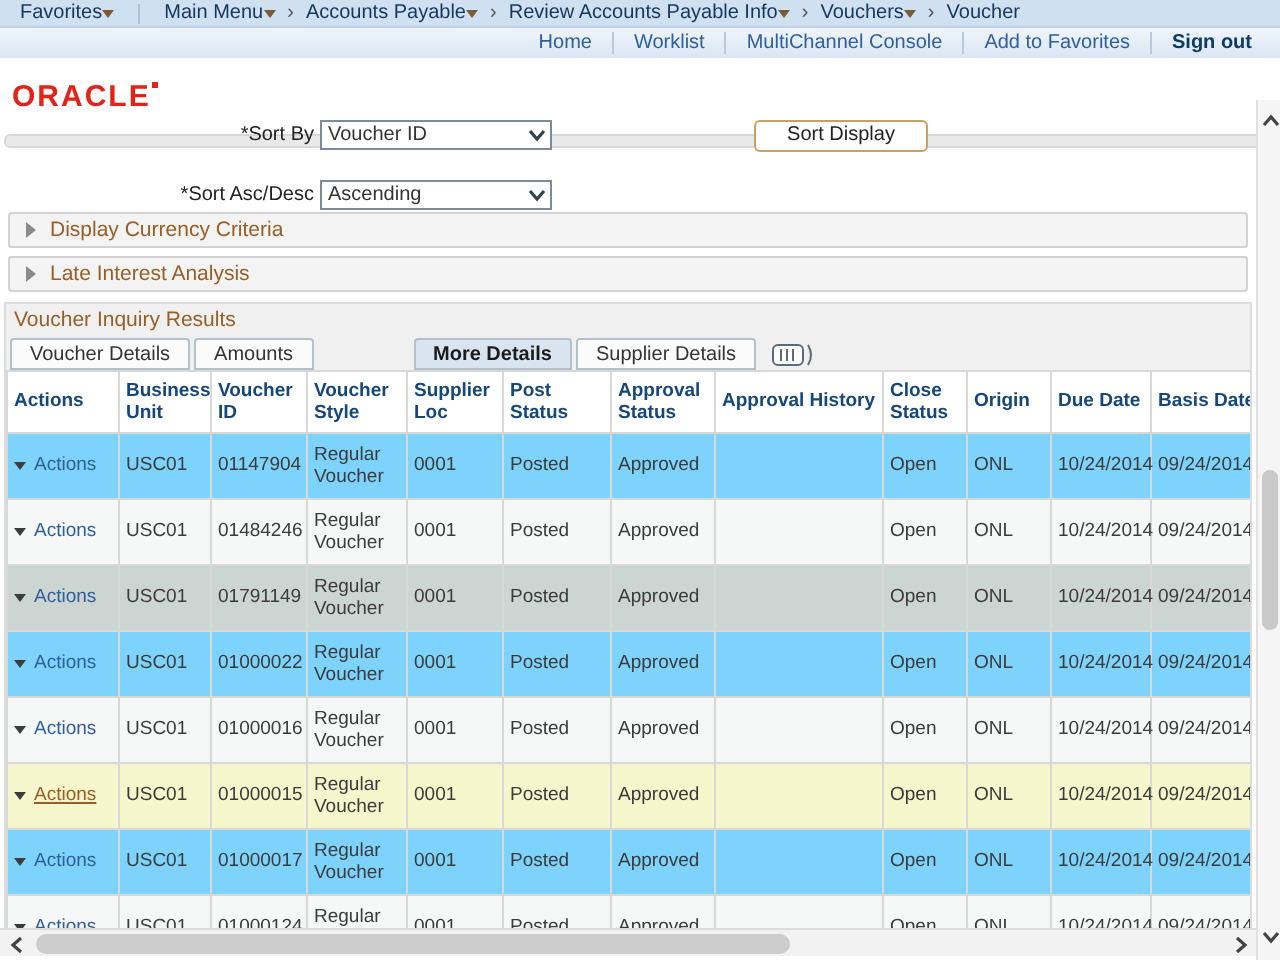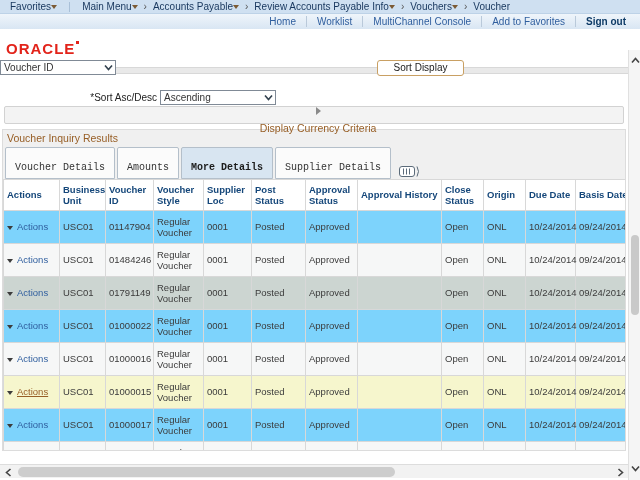--- a/index.html
+++ b/index.html
@@ -36,33 +36,33 @@
   .sort-row { position:absolute; left:0; display:flex; align-items:center; }
   .sort-row.r1 { top:2px; } .sort-row.r2 { top:32px; }
   .sort-label { width:160px; text-align:right; padding-right:3px; color:#222; }
   .select { width:116px; height:15px; border:1px solid #808a96; background:#fff;
     display:flex; align-items:center; justify-content:space-between; padding:0 2px 0 3px; cursor:pointer; }
   .select svg { flex:0 0 auto; }
   .btn { position:absolute; left:377px; top:2px; width:87px; height:16px; background:#fff;
     border:1px solid #c9a063; border-radius:3px; color:#222; text-align:center; line-height:14px; cursor:pointer; }
 
   .collapse-bar { margin:4px 4px 0 4px; height:18px; background:#f3f3f3; border:1px solid #d2d2d2;
-    border-radius:2px; display:flex; align-items:center; padding-left:8px; gap:7px; cursor:pointer;flex-direction:column; }
+    border-radius:2px; display:flex; align-items:center; padding-left:8px; gap:7px; cursor:pointer; }
   .tri-right { width:0; height:0; border-top:4px solid transparent; border-bottom:4px solid transparent;
     border-left:5px solid #8a8a8a; display:inline-block; }
   .collapse-label { color:#975e25; font-size:10.5px; }
 
   
   .results { margin:5px 2px 0 2px; height:322px; background:#f0f0f0; border:1px solid #dcdcdc;
     overflow:hidden; }
   .results-title { color:#975e25; font-size:10.5px; padding:2px 4px 3px 4px; }
   .tabs { display:flex; align-items:flex-end; gap:2px; padding-left:2px; }
-  .tab { height:32px; padding:14px 9px; background:#fbfbfb; border:1px solid #b4bfca;
-    border-radius:2px 2px 0 0; color:#333; cursor:pointer; white-space:nowrap;font-family:Liberation Mono, monospace; }
-  .tab.active { background:#d8e5f1; font-weight:bold; color:#1c1c1c; }
+  .tab { height:16px; padding:2px 9px; background:#fbfbfb; border:1px solid #b4bfca;
+    border-radius:2px 2px 0 0; color:#333; cursor:pointer; white-space:nowrap; }
+  .tab.active { background:#d8e5f1; font-weight:bold; color:#1c1c1c;margin-left:48px; }
   .grid-icon { margin:0 0 2px 6px; cursor:pointer; display:inline-flex; align-items:center; }
 
   table { width:100%; border-collapse:collapse; table-layout:fixed; background:#7dd3fc; }
   th, td { border:1px solid #d8d8d8; padding:2px 3px; text-align:left; vertical-align:middle; }
   th { color:#15477a; font-weight:bold; font-size:9.5px; background:#fff; height:31px; vertical-align:middle; line-height:1.2; }
   td { color:#3b3b3b; font-size:9.5px; height:33px; line-height:1.2; }
   td.nowrap { white-space:nowrap; }
   tr.row-alt td { background:#f6f7f7; }
   tr.row-selected td { background:#ccd5d1; }
   tr.row-hover td { background:#f6f6cd; }
@@ -132,20 +132,21 @@
 
 <div class="logobar">
   <span class="oracle-logo">ORACLE</span>
 </div>
 <div class="graystrip"></div>
 
 <div class="content">
 
   <div class="sort-area">
     <div class="sort-row r1">
+      <span class="sort-label">*Sort By</span>
       <span class="select">
         <span>Voucher ID</span>
         <svg width="9" height="7" viewBox="0 0 9 7">
             <polyline points="1,1.5 4.5,5.5 8,1.5" fill="none" stroke="#33424f" stroke-width="1.6"></polyline>
           </svg>
       </span>
     </div>
     <div class="btn">Sort Display</div>
     <div class="sort-row r2">
       <span class="sort-label">*Sort Asc/Desc</span>
@@ -154,20 +155,24 @@
         <svg width="9" height="7" viewBox="0 0 9 7">
             <polyline points="1,1.5 4.5,5.5 8,1.5" fill="none" stroke="#33424f" stroke-width="1.6"></polyline>
           </svg>
       </span>
     </div>
   </div>
 
   <div class="collapse-bar">
     <span class="tri-right"></span>
     <span class="collapse-label">Display Currency Criteria</span>
+  </div>
+  <div class="collapse-bar">
+    <span class="tri-right"></span>
+    <span class="collapse-label">Late Interest Analysis</span>
   </div>
 
   <div class="results">
     <div class="results-title">Voucher Inquiry Results</div>
     <div class="tabs">
       <span class="tab">Voucher Details</span>
       <span class="tab">Amounts</span>
       <span class="tab active">More Details</span>
       <span class="tab">Supplier Details</span>
       <span class="grid-icon">

